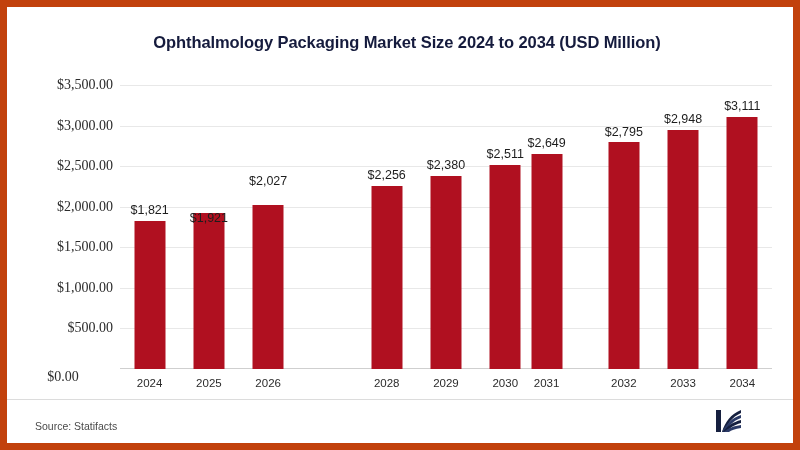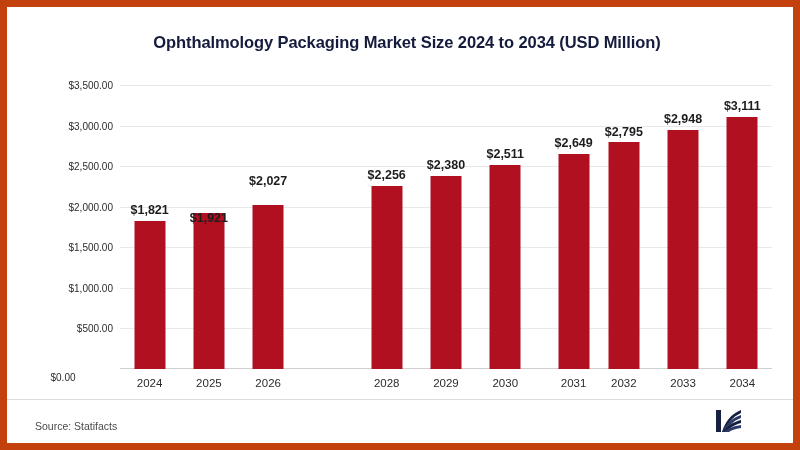--- a/index.html
+++ b/index.html
@@ -54,24 +54,25 @@
     height: 1px;
     background: #cfcfcf;
   }
 
   
   .ytick {
     position: absolute;
     right: 0;
     width: 100px;
     text-align: right;
-    font-size: 10px;
+    font-size: 14px;
     color: #2b2b2b;
     transform: translateY(-50%);
     white-space: nowrap;
+    font-family: Liberation Serif, serif;
   }
   #y-axis {
     position: absolute;
     left: 0;
     top: 78px;
     width: 106px;
     height: 284px;
   }
 
   
@@ -86,21 +87,21 @@
     left: 50%;
     transform: translateX(-50%);
     width: 31px;
     background: #b01020;
   }
   .bar-label {
     position: absolute;
     left: 50%;
     transform: translateX(-50%);
     font-size: 12.5px;
-    font-weight: bold;
+    font-weight: normal;
     color: #1d1d1d;
     white-space: nowrap;
   }
   .xtick {
     position: absolute;
     top: 292px;
     left: 50%;
     transform: translateX(-50%);
     font-size: 11.5px;
     color: #2b2b2b;
@@ -193,21 +194,21 @@
       <div class="bar-slot" style="left: 296.364px; width: 59.2727px;">
         <div class="bar" style="height: 193.12px; background: rgb(176, 16, 32);"></div>
         <div class="bar-label" style="bottom: 197.12px;">$2,380</div>
         <div class="xtick">2029</div>
       </div>
       <div class="bar-slot" style="left: 355.636px; width: 59.2727px;">
         <div class="bar" style="height: 203.75px; background: rgb(176, 16, 32);"></div>
         <div class="bar-label" style="bottom: 207.75px;">$2,511</div>
         <div class="xtick">2030</div>
       </div>
-      <div class="bar-slot" style="left: 424px; width: 59.2727px;">
+      <div class="bar-slot" style="left: 397px; width: 59.2727px;">
         <div class="bar" style="height: 214.947px; background: rgb(176, 16, 32);"></div>
         <div class="bar-label" style="bottom: 218.947px;">$2,649</div>
         <div class="xtick">2031</div>
       </div>
       <div class="bar-slot" style="left: 474.182px; width: 59.2727px;">
         <div class="bar" style="height: 226.794px; background: rgb(176, 16, 32);"></div>
         <div class="bar-label" style="bottom: 230px;">$2,795</div>
         <div class="xtick">2032</div>
       </div>
       <div class="bar-slot" style="left: 533.455px; width: 59.2727px;">

